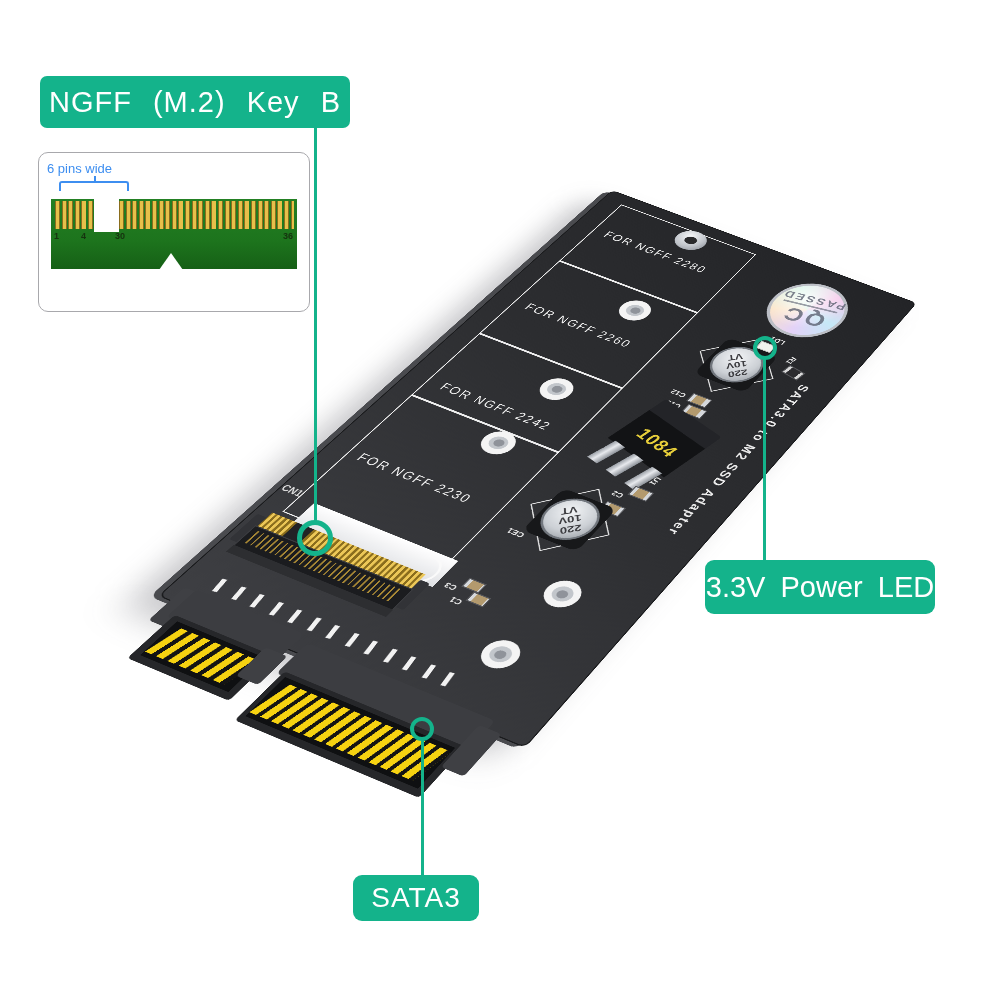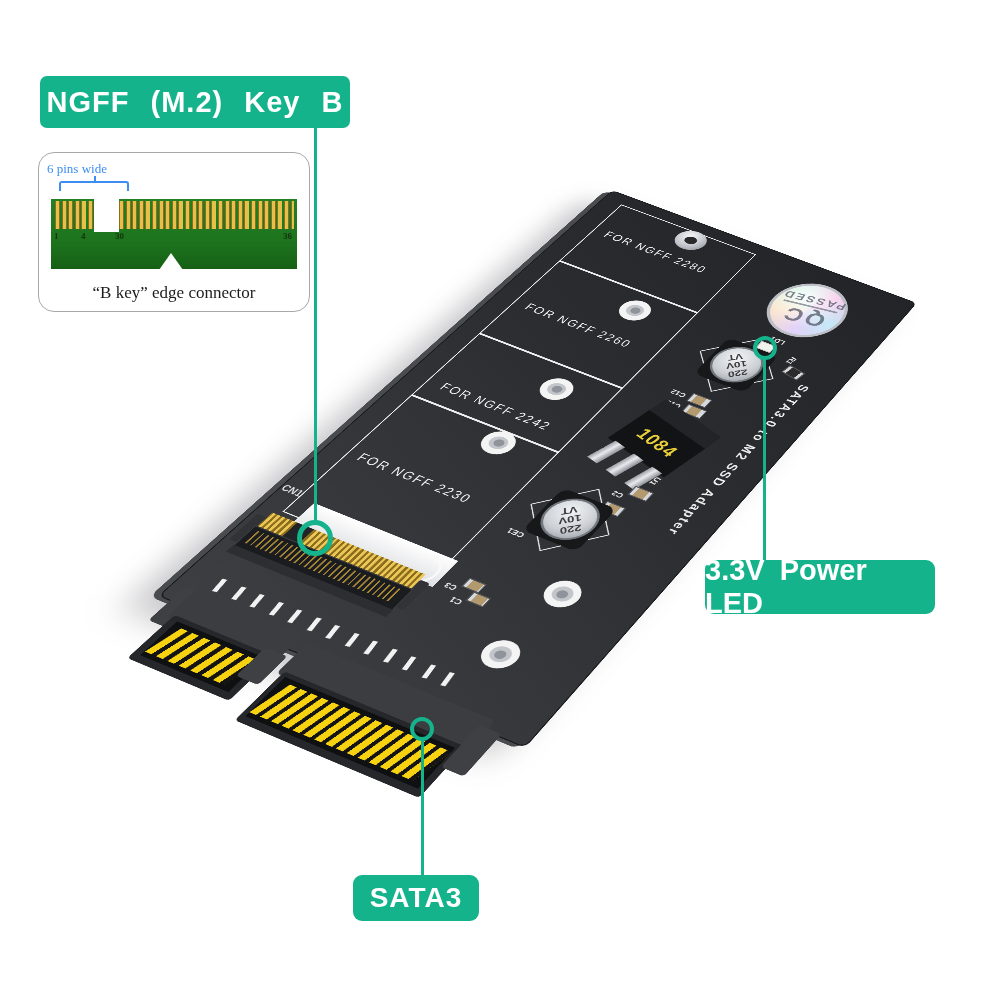--- a/index.html
+++ b/index.html
@@ -1,39 +1,39 @@
 <!DOCTYPE html>
 <html><head>
 <meta charset="utf-8">
 <style>
   html,body{margin:0;padding:0;background:#ffffff;}
   body{width:1000px;height:1000px;position:relative;overflow:hidden;
        font-family:"Liberation Sans", sans-serif;}
 
   
-  .pill{position:absolute;background:#14b38b;color:#fff;font-weight:bold;
+  .pill{position:absolute;background:#14b38b;color:#fff;font-weight:normal;
         display:flex;align-items:center;justify-content:center;z-index:60;}
   .pill-ngff{left:40px;top:76px;width:310px;height:52px;border-radius:7px;
         font-size:29px;word-spacing:12px;letter-spacing:1px;}
   .pill-led{left:705px;top:560px;width:230px;height:54px;border-radius:9px;
         font-size:29px;word-spacing:7px;}
   .pill-sata{left:353px;top:875px;width:126px;height:46px;border-radius:9px;
         font-size:28px;letter-spacing:1px;}
   .cline{position:absolute;width:3px;background:#14b38b;z-index:55;}
   .line-ngff{left:314px;top:128px;height:394px;}
   .line-led{left:763px;top:358px;height:203px;}
   .line-sata{left:421px;top:739px;height:137px;}
   .cring{position:absolute;border-radius:50%;border:5px solid #14b38b;z-index:55;background:transparent;}
   .ring-ngff{left:297px;top:520px;width:26px;height:26px;}
   .ring-led{left:753px;top:336px;width:16px;height:16px;border-width:4px;}
   .ring-sata{left:410px;top:717px;width:16px;height:16px;border-width:4px;}
 
   
   .diagram{position:absolute;left:38px;top:152px;width:270px;height:158px;
-           background:#fff;border:1.5px solid #a8a8ac;border-radius:16px;z-index:40;font-family:Liberation Serif, serif;}
+           background:#fff;border:1.5px solid #a8a8ac;border-radius:10px;z-index:40;}
   .d-note{position:absolute;left:8px;top:8px;font-size:13px;color:#3d8ef0;}
   .d-brace{position:absolute;left:20px;top:28px;width:66px;height:8px;
            border-top:2px solid #3d8ef0;border-left:2px solid #3d8ef0;border-right:2px solid #3d8ef0;
            border-radius:3px 3px 0 0;}
   .d-brace::after{content:"";position:absolute;left:50%;top:-7px;width:2px;height:6px;background:#3d8ef0;}
   .d-conn{position:absolute;left:12px;top:46px;width:246px;height:70px;
           background:linear-gradient(180deg,#238023 0%,#1d741d 60%,#166016 100%);}
   .d-pins{position:absolute;top:2px;height:28px;
           background:repeating-linear-gradient(90deg,#8a6d1d 0 1px,#e7c04a 1px 4.2px,#8a6d1d 4.2px 5px,rgba(0,0,0,0) 5px 6.6px);}
   .d-pins-left{left:4px;width:39px;}
@@ -320,14 +320,13 @@
   <div class="d-conn">
     <div class="d-pins d-pins-left"></div>
     <div class="d-notch"></div>
     <div class="d-pins d-pins-right"></div>
     <div class="d-num" style="left:3px">1</div>
     <div class="d-num" style="left:30px">4</div>
     <div class="d-num" style="left:64px">30</div>
     <div class="d-num" style="left:232px">36</div>
     <div class="d-wedge"></div>
   </div>
-  <div class="d-caption">“B key”  edge connector</div>
 </div>
 
 </body></html>

